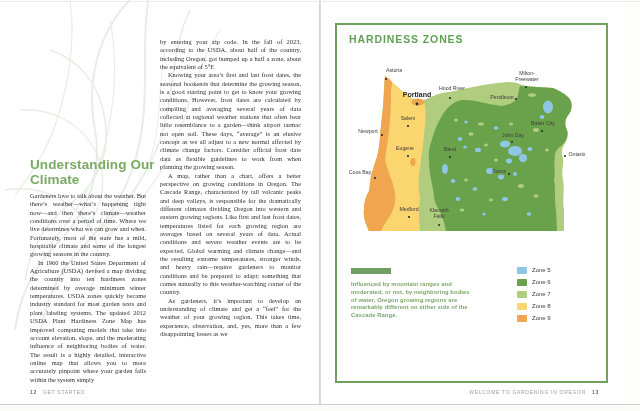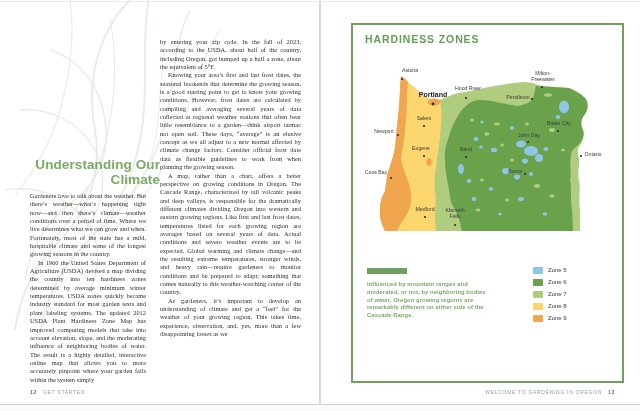--- a/index.html
+++ b/index.html
@@ -2,34 +2,34 @@
 <html><head>
 <meta charset="utf-8">
 <style>
   * { margin:0; padding:0; box-sizing:border-box; }
   html,body { width:640px; height:411px; }
   body { font-family:"Liberation Sans", sans-serif; background:#f4f4f2; overflow:hidden; }
 
   .spread { position:relative; width:640px; height:411px; background:#fdfdfc; }
   .page { position:absolute; top:0; height:404px; background:#ffffff; overflow:hidden; }
   .page-left  { left:0;  width:320px; }
-  .page-right { left:322px; width:319px; }
+  .page-right { left:306px; width:319px; }
 
   .gutter { position:absolute; left:319px; top:0; width:2px; height:404px;
             background:linear-gradient(to right,#e3e3e1,#c9ccc9,#e9e9e7); z-index:5; }
   .top-hairline { position:absolute; left:0; top:1px; width:640px; height:1px; background:#ebebe9; z-index:5; }
   .bottom-rule { position:absolute; left:0; top:404px; width:640px; height:1px; background:#cfcfcd; z-index:5; }
   .bottom-strip { position:absolute; left:0; top:405px; width:640px; height:6px; background:#fafaf8; z-index:5; }
 
   
   .leaf-art { position:absolute; left:-10px; top:-10px; width:280px; height:360px; opacity:0.85; }
 
   .headline { position:absolute; left:30px; top:157px; width:130px;
               font-size:13.5px; line-height:15px; font-weight:bold; color:#7aab64;
-              letter-spacing:0.1px;text-align:right; }
+              letter-spacing:0.1px; }
 
   .bodycol { position:absolute; color:#2f2f2f;
              font-family:"Liberation Serif", serif; font-size:6.4px; line-height:8.35px;
              text-align:justify; }
   .col1 { left:30px;  top:192px; width:116px; height:182px; }
   .col2 { left:160px; top:38px;  width:141px; height:336px; }
   .bodycol p.ind { text-indent:8px; }
 
   .folio { position:absolute; top:389px; font-size:5px; letter-spacing:0.7px; }
   .folio .num { color:#55785f; font-weight:bold; }

